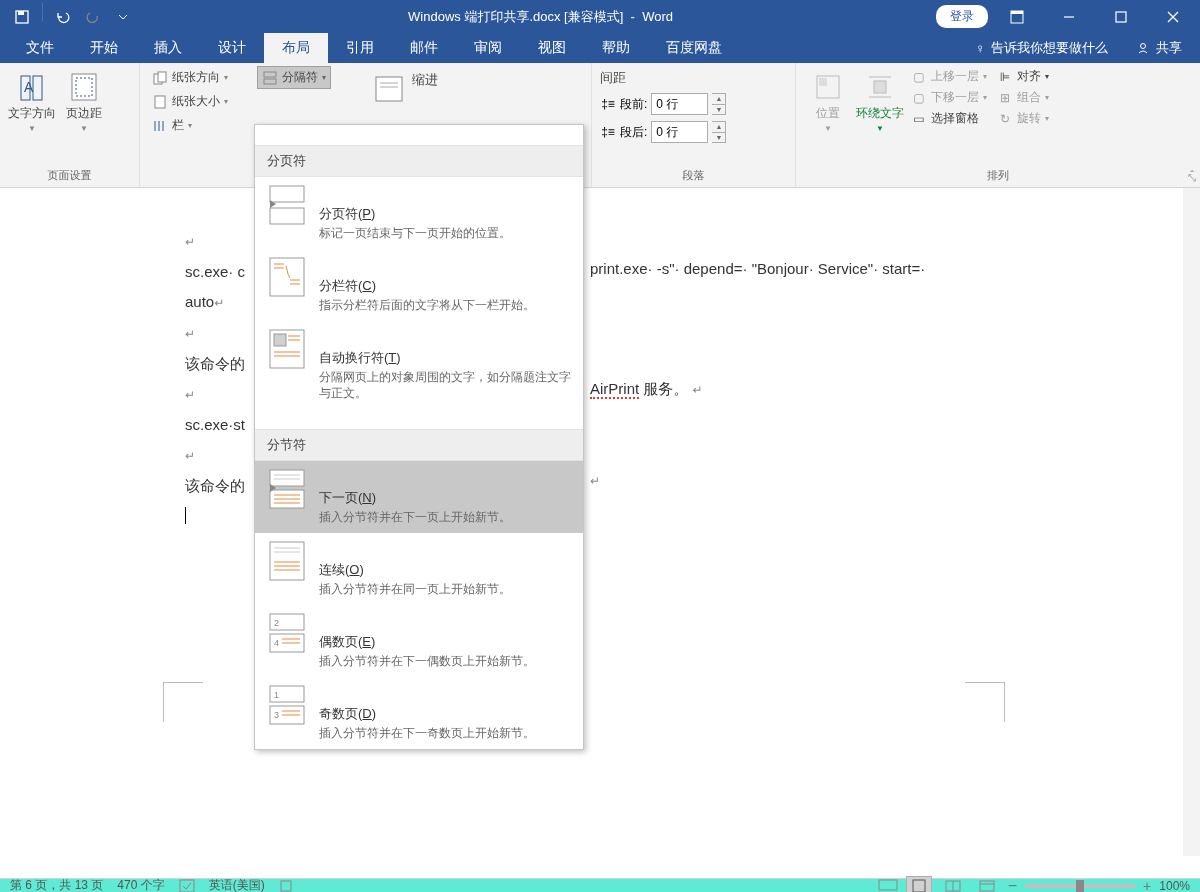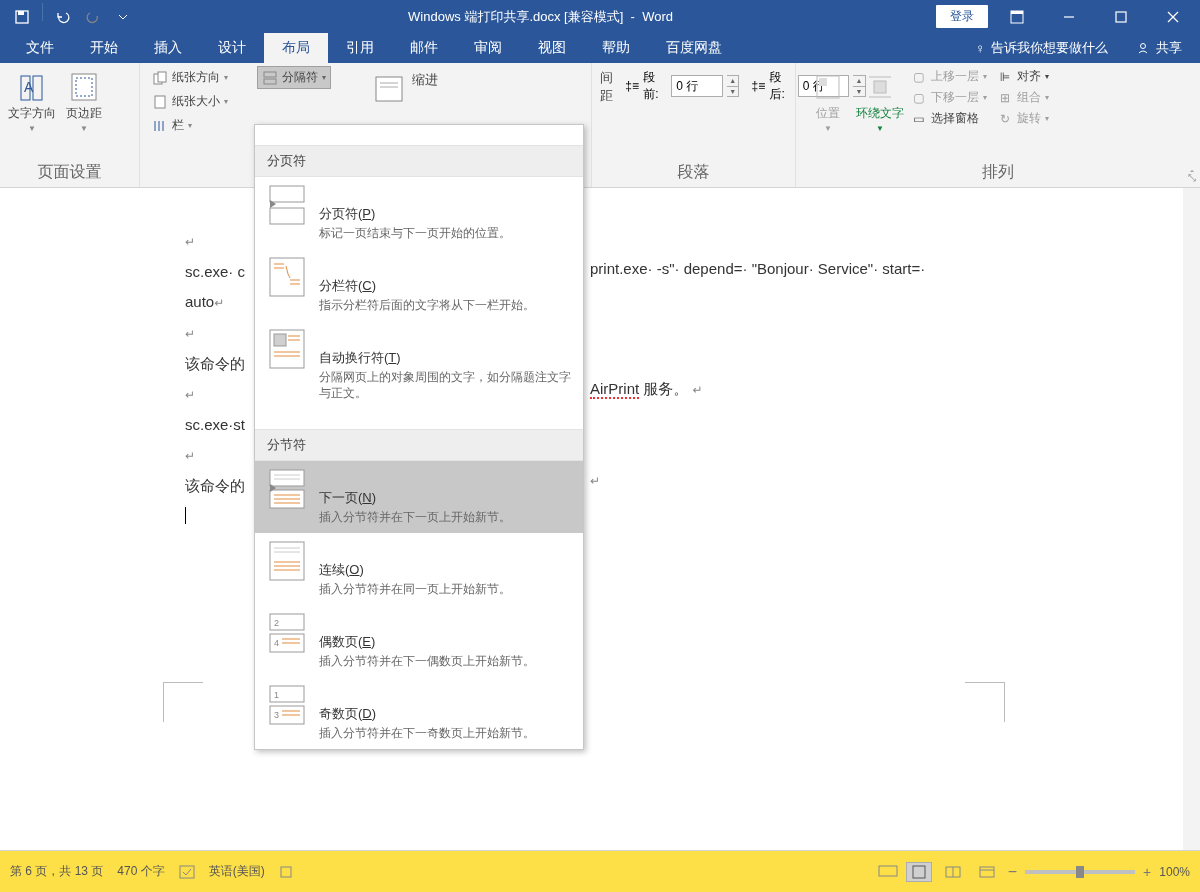--- a/index.html
+++ b/index.html
@@ -3,31 +3,31 @@
 <meta charset="utf-8">
 <style>
 * { margin: 0; padding: 0; box-sizing: border-box; font-family: "Microsoft YaHei", "Segoe UI", sans-serif; }
 body { width: 1200px; height: 892px; background: #fff; overflow: hidden; position: relative; }
 .titlebar { height: 33px; background: #2b579a; display: flex; align-items: center; color: #fff; font-size: 12px; }
 .qa-btns { display: flex; gap: 2px; padding: 0 8px; }
 .qa-btn { width: 28px; height: 28px; display: flex; align-items: center; justify-content: center; cursor: pointer; }
 .qa-sep { width: 1px; height: 18px; background: #4a72aa; margin: 0 4px; }
 .title-center { flex: 1; text-align: center; font-size: 13px; }
 .title-right { display: flex; align-items: center; gap: 6px; padding-right: 4px; }
-.login-btn { background: #fff; color: #2b579a; padding: 3px 14px; font-size: 12px; border-radius: 1px; }
+.login-btn { background: #fff; color: #2b579a; padding: 3px 14px; font-size: 12px; border-radius: 10px; }
 .win-btn { width: 46px; height: 30px; display: flex; align-items: center; justify-content: center; }
 .ribbon-tabs { height: 30px; background: #2b579a; display: flex; align-items: stretch; color: #fff; font-size: 14px; padding-left: 8px; }
 .tab { padding: 0 18px; display: flex; align-items: center; cursor: pointer; }
 .tab.active { background: #f3f3f3; color: #2b579a; }
 .tab-right { margin-left: auto; display: flex; align-items: center; padding-right: 18px; gap: 28px; }
 .tell-me { display: flex; align-items: center; gap: 6px; font-size: 13px; }
 .ribbon { height: 125px; background: #f3f3f3; border-bottom: 1px solid #d4d4d4; display: flex; position: relative; }
 .rg { border-right: 1px solid #e1e1e1; padding: 4px 8px 2px; display: flex; flex-direction: column; }
 .rg-body { display: flex; flex: 1; gap: 4px; align-items: flex-start; }
-.rg-label { text-align: center; font-size: 16px; color: #666; padding: 2px 0; position: relative; }
+.rg-label { text-align: center; font-size: 11px; color: #666; padding: 2px 0; position: relative; }
 .big-btn { display: flex; flex-direction: column; align-items: center; justify-content: flex-start; width: 48px; font-size: 12px; color: #444; padding-top: 4px; gap: 2px; }
 .big-icon { width: 32px; height: 32px; display: flex; align-items: center; justify-content: center; }
 .stack { display: flex; flex-direction: column; gap: 3px; font-size: 12px; color: #444; }
 .stack-item { display: flex; align-items: center; gap: 4px; padding: 2px 4px; }
 .stack-item.active { background: #c8c8c8; outline: 1px solid #a0a0a0; }
 .small-icon { width: 16px; height: 16px; display: inline-flex; align-items: center; justify-content: center; }
 .spinner-row { display: flex; align-items: center; gap: 4px; font-size: 12px; }
 .spinner-input { width: 57px; height: 22px; border: 1px solid #adadad; background: #fff; padding: 0 4px; font-size: 12px; display: flex; align-items: center; }
 .spin-btns { width: 14px; height: 22px; border: 1px solid #adadad; border-left: none; display: flex; flex-direction: column; }
 .spin-b { flex: 1; display: flex; align-items: center; justify-content: center; font-size: 7px; color: #666; border-bottom: 1px solid #adadad; }
@@ -46,21 +46,21 @@
 .corner-tr { right: 195px; top: 494px; border-right: 1px solid #bbb; border-top: 1px solid #bbb; }
 .dropdown { position: absolute; left: 254px; top: 124px; width: 330px; background: #fff; border: 1px solid #c6c6c6; box-shadow: 2px 2px 6px rgba(0,0,0,0.25); z-index: 10; font-size: 13px; }
 .dd-header { background: #eeeeee; padding: 6px 12px; font-weight: normal; color: #444; border-bottom: 1px solid #e3e3e3; border-top: 1px solid #e3e3e3; margin-top: 20px; }
 .dd-item { display: flex; padding: 8px 12px; gap: 12px; align-items: flex-start; cursor: pointer; }
 .dd-item.highlighted { background: #c8c8c8; }
 .dd-icon { width: 40px; height: 40px; flex-shrink: 0; display: flex; align-items: center; justify-content: center; }
 .dd-text { flex: 1; margin-top: 20px; }
 .dd-title { color: #333; margin-bottom: 2px; }
 .dd-title u { text-decoration: underline; }
 .dd-desc { color: #666; font-size: 12px; line-height: 16px; }
-.statusbar { position: absolute; bottom: 0; left: 0; right: 0; height: 42px; background: #fde047; border-top: 1px solid #d4d4d4; display: flex; align-items: center; font-size: 12px; color: #555; padding: 0 10px; gap: 14px; }
+.statusbar { position: absolute; bottom: 0; left: 0; right: 0; height: 14px; background: #5eead4; border-top: 1px solid #d4d4d4; display: flex; align-items: center; font-size: 12px; color: #555; padding: 0 10px; gap: 14px; }
 .sb-right { margin-left: auto; display: flex; align-items: center; gap: 8px; }
 .view-btn { width: 26px; height: 20px; display: flex; align-items: center; justify-content: center; border: 1px solid transparent; }
 .view-btn.active { background: #d0d0d0; border-color: #adadad; }
 .zoom-slider { width: 110px; height: 4px; background: #c0c0c0; position: relative; }
 .zoom-thumb { position: absolute; left: 50%; top: -4px; width: 8px; height: 12px; background: #888; transform: translateX(-50%); }
 svg { display: block; }
 .cursor-line { display: inline-block; width: 1px; height: 17px; background: #000; vertical-align: text-bottom; }
 .scroll-vert { position: absolute; right: 0; top: 188px; bottom: 36px; width: 17px; background: #f3f3f3; }
 .underline-red { border-bottom: 2px dotted #e33; }
 </style>
@@ -247,21 +247,21 @@
               <line x1="6" y1="8" x2="24" y2="8" stroke="#aaa"></line>
               <line x1="6" y1="12" x2="24" y2="12" stroke="#aaa"></line>
             </svg>
           </div>
       </div>
       <div style="flex:1;font-size:13px;color:#444;padding-top:2px"><span>缩进</span></div>
     </div>
   </div>
 
   <div class="rg" style="width:204px">
-    <div class="rg-body" style="flex-direction:row;gap:12px;padding-top:2px">
+    <div class="rg-body" style="flex-direction:column;gap:6px;padding-top:2px">
       <div style="font-size:13px;color:#444"><span>间距</span></div>
       <div class="spinner-row">
           <span class="small-icon">‡≡</span>
           <span>段前:</span>
           <div class="spinner-input">0 行</div>
           <div class="spin-btns">
             <div class="spin-b">▲</div>
             <div class="spin-b">▼</div>
           </div>
         </div>

